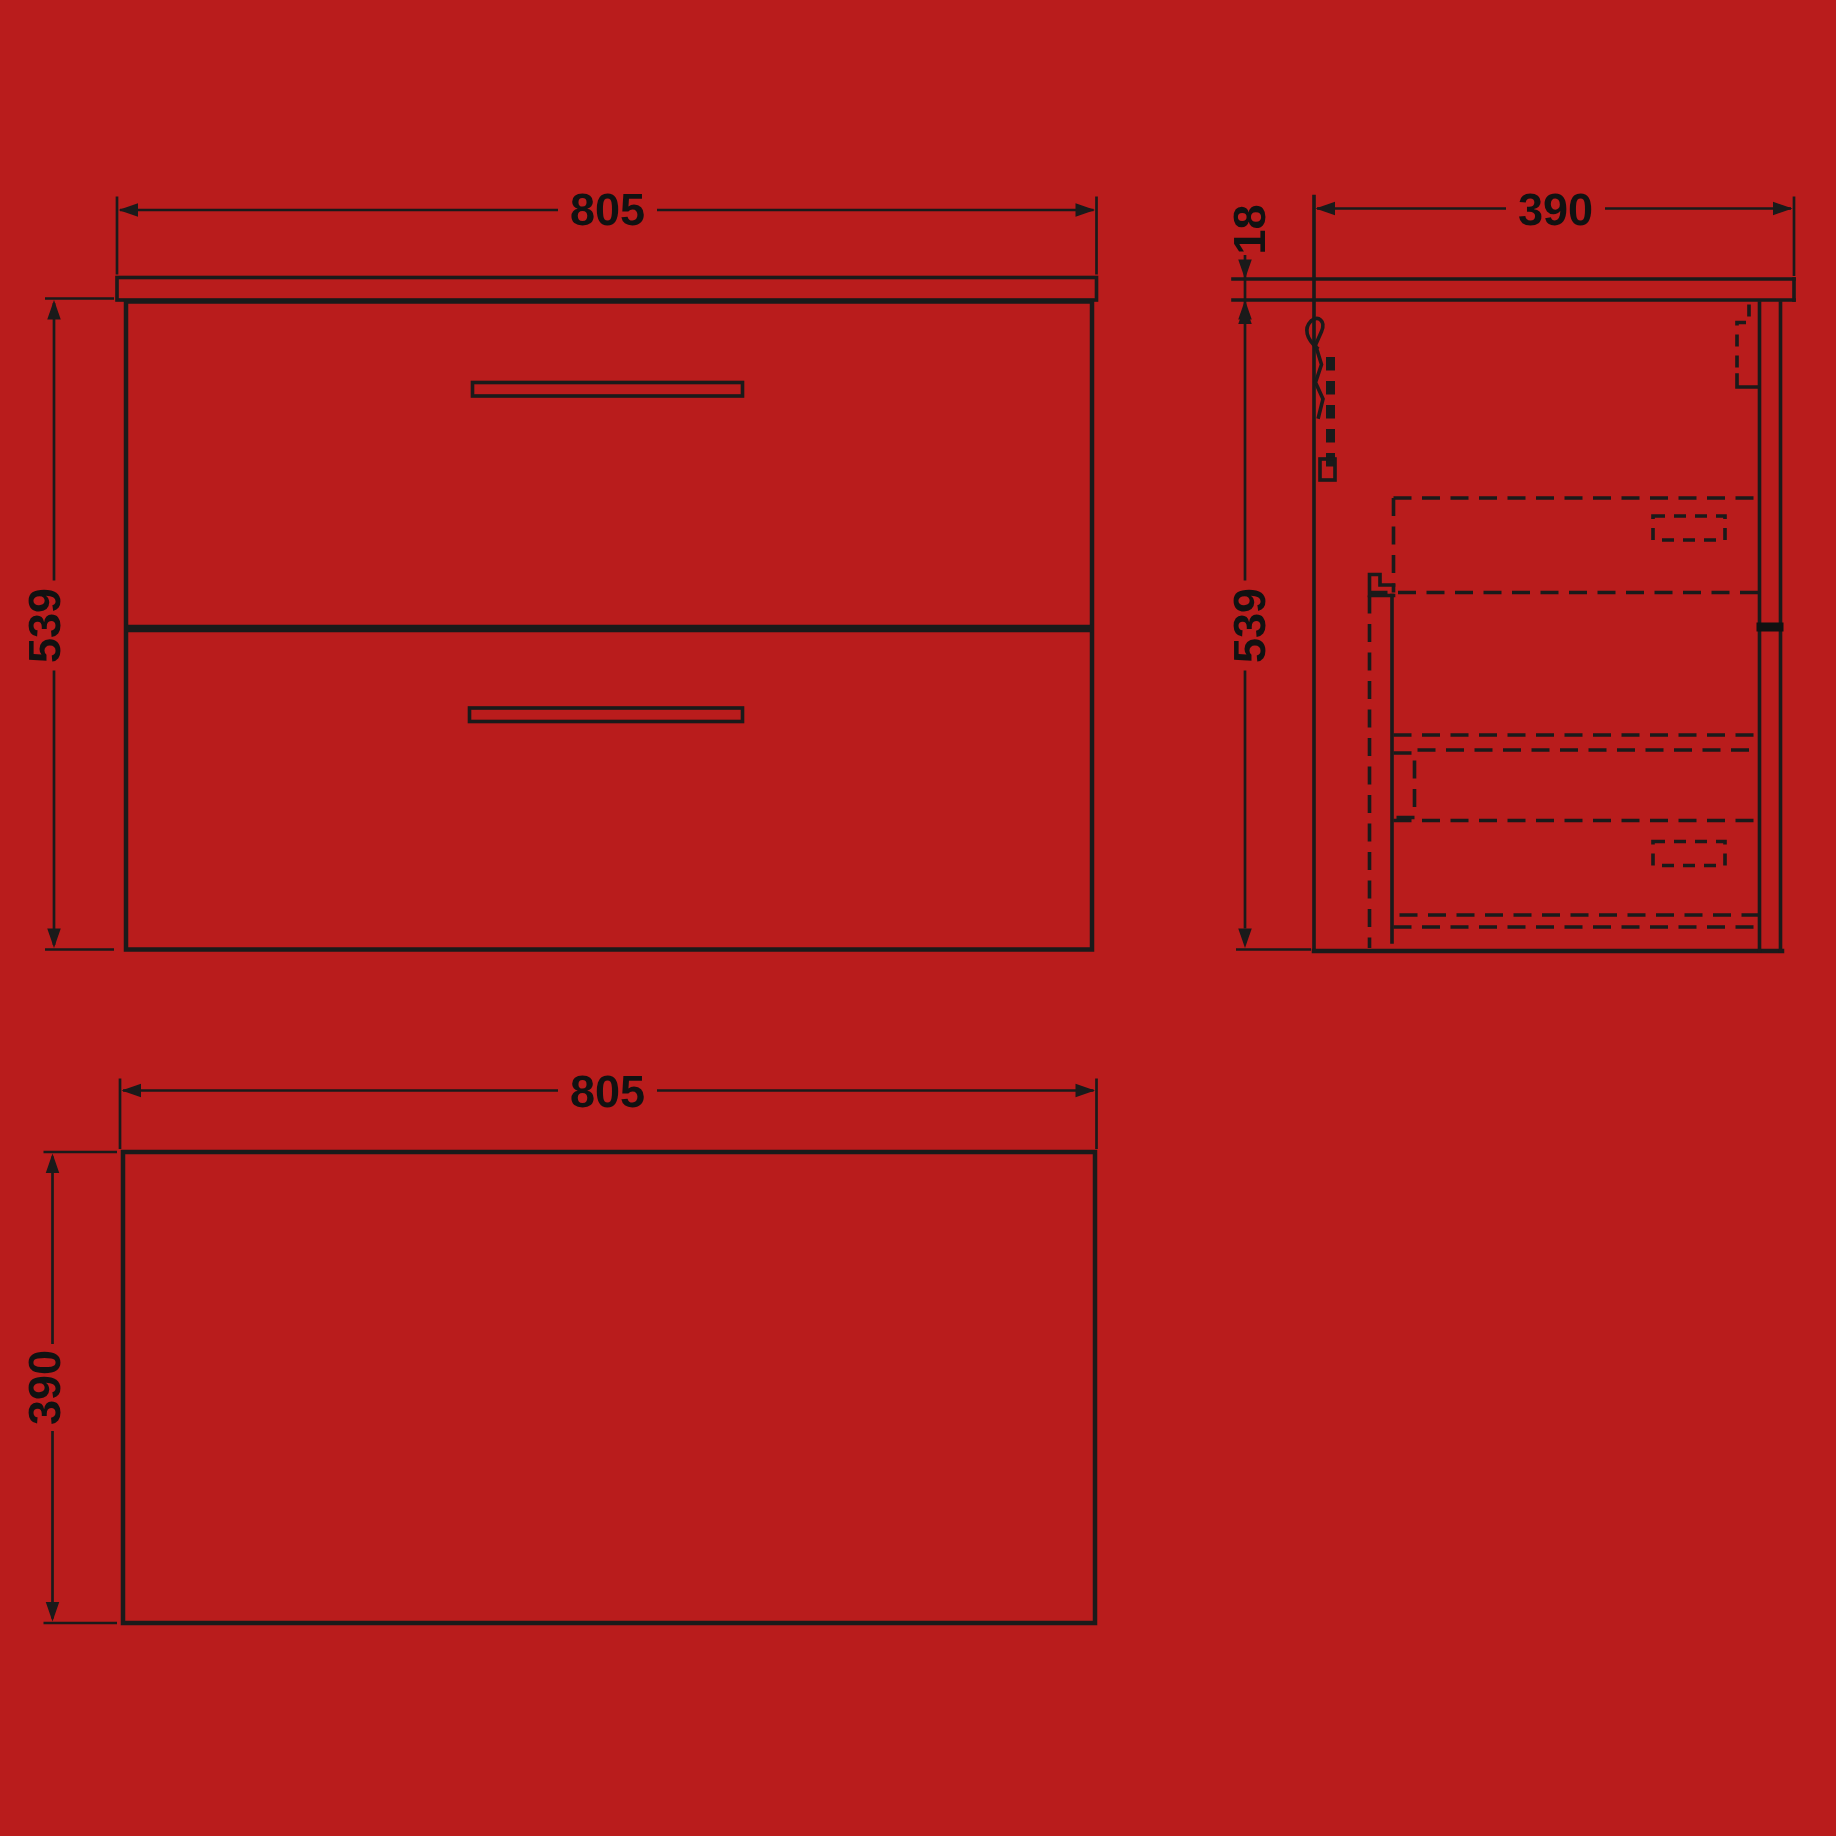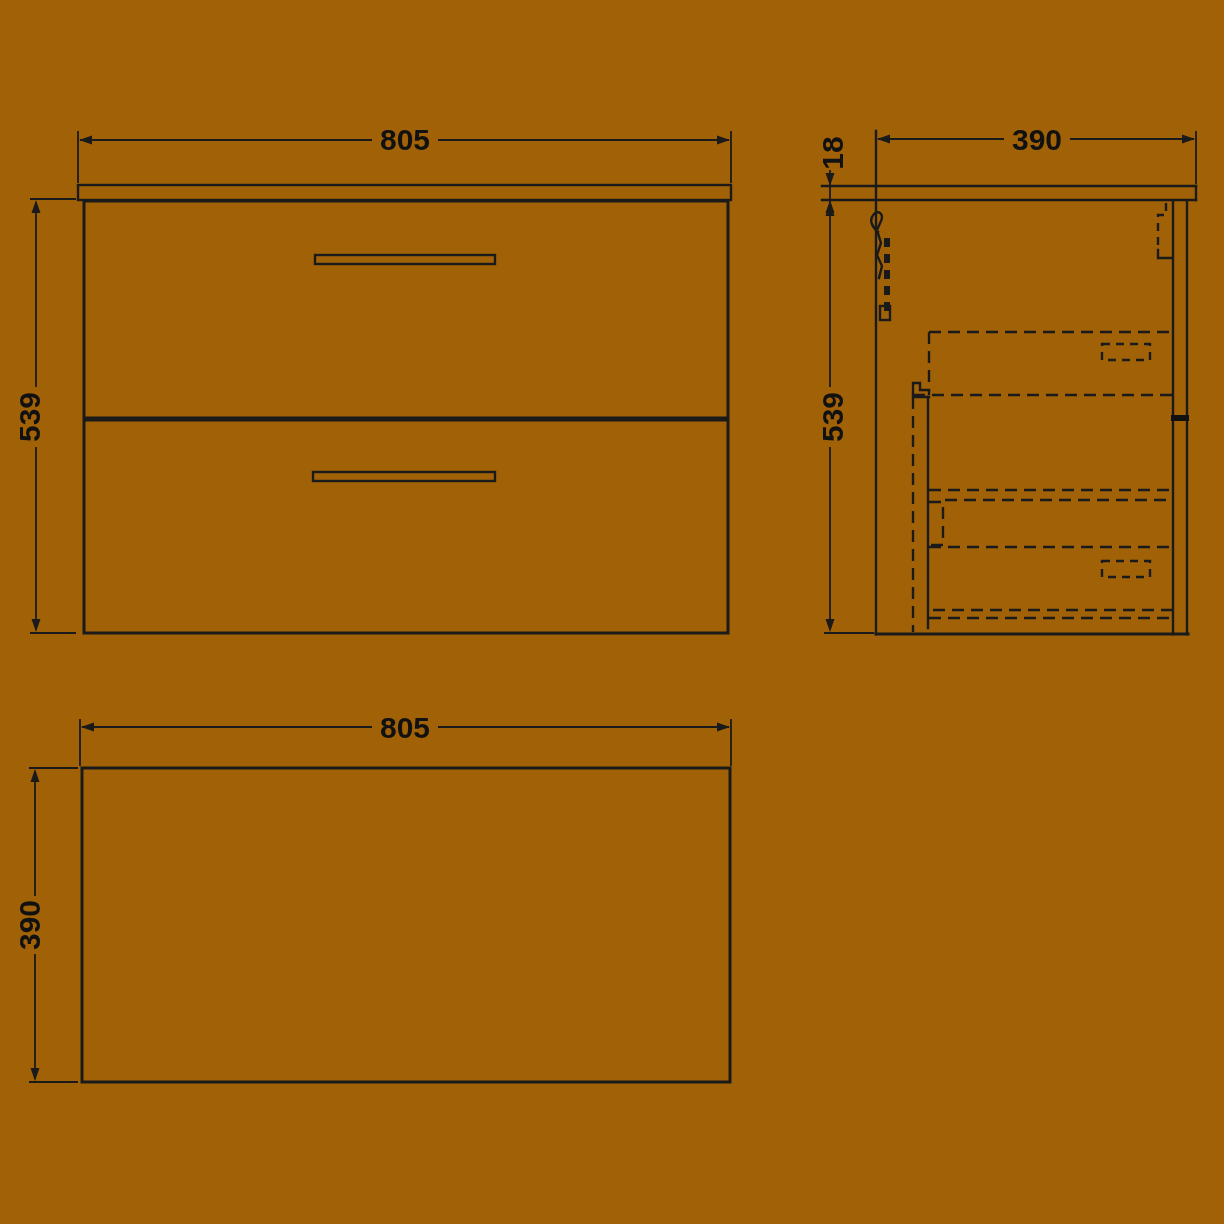--- a/index.html
+++ b/index.html
@@ -1,16 +1,16 @@
 <!DOCTYPE html>
 <html><head>
 <meta charset="utf-8">
 <style>
   html,body{margin:0;padding:0;background:#ffffff;}
-  .stage{position:relative;width:1224px;height:1224px;background:#a16207;overflow:hidden;}
+  .stage{position:relative;width:1224px;height:1224px;background:#b91c1c;overflow:hidden;}
   svg{position:absolute;left:0;top:0;}
   .ol  {stroke:#1a1a1a;stroke-width:3;  fill:none;stroke-linecap:square;}
   .ol2 {stroke:#1a1a1a;stroke-width:2.4;fill:none;stroke-linecap:square;}
   .thick{stroke:#1a1a1a;stroke-width:5;fill:none;stroke-linecap:butt;}
   .dim {stroke:#1a1a1a;stroke-width:1.8;fill:none;stroke-linecap:butt;}
   .dash{stroke:#1a1a1a;stroke-width:2.4;fill:none;stroke-dasharray:12 7;stroke-linecap:butt;}
   .dashsm{stroke:#1a1a1a;stroke-width:2.4;fill:none;stroke-dasharray:8 6;stroke-linecap:butt;}
   .arr {fill:#1a1a1a;stroke:none;}
   .dimtext{font-family:"Liberation Sans",sans-serif;font-weight:700;font-size:30px;fill:#111111;}
 </style>

